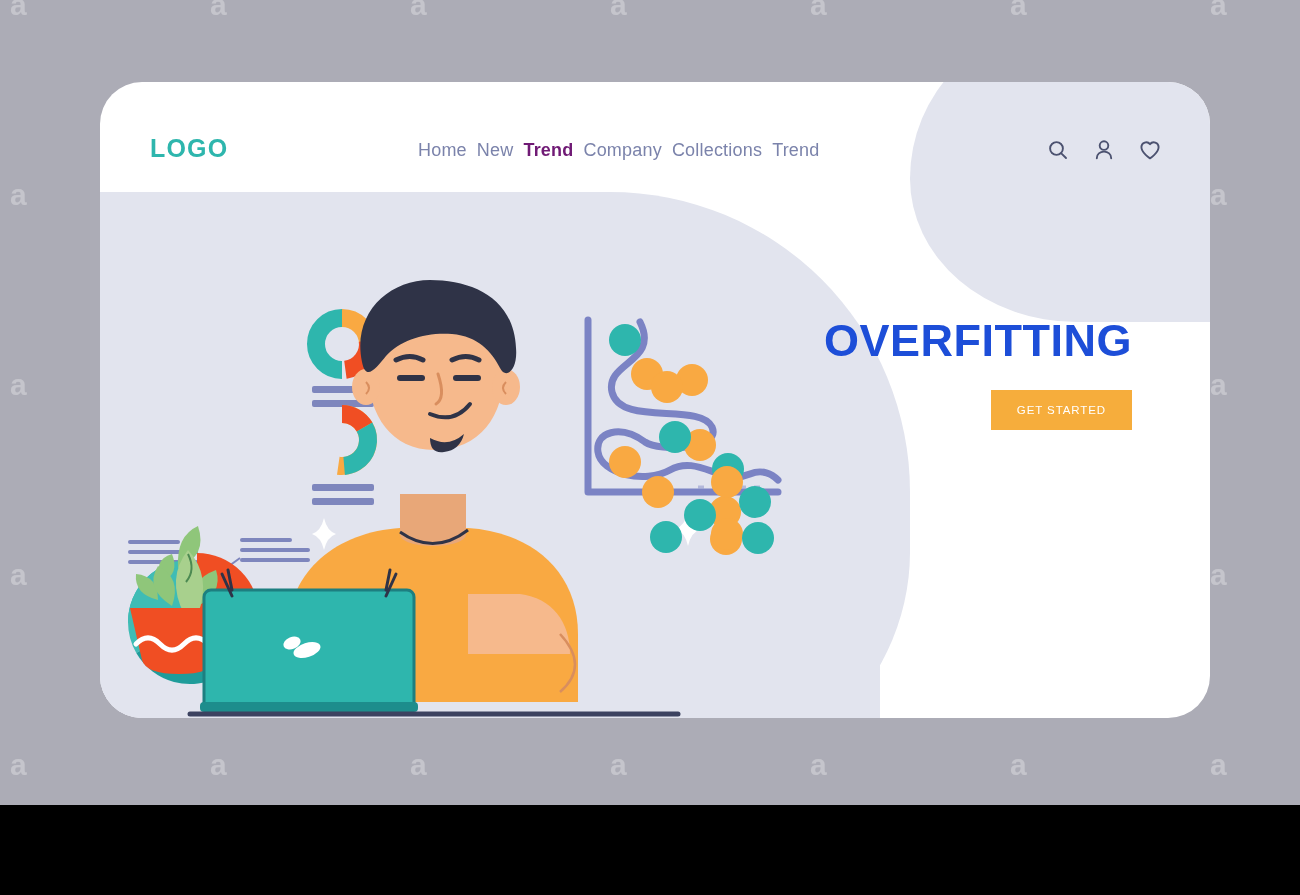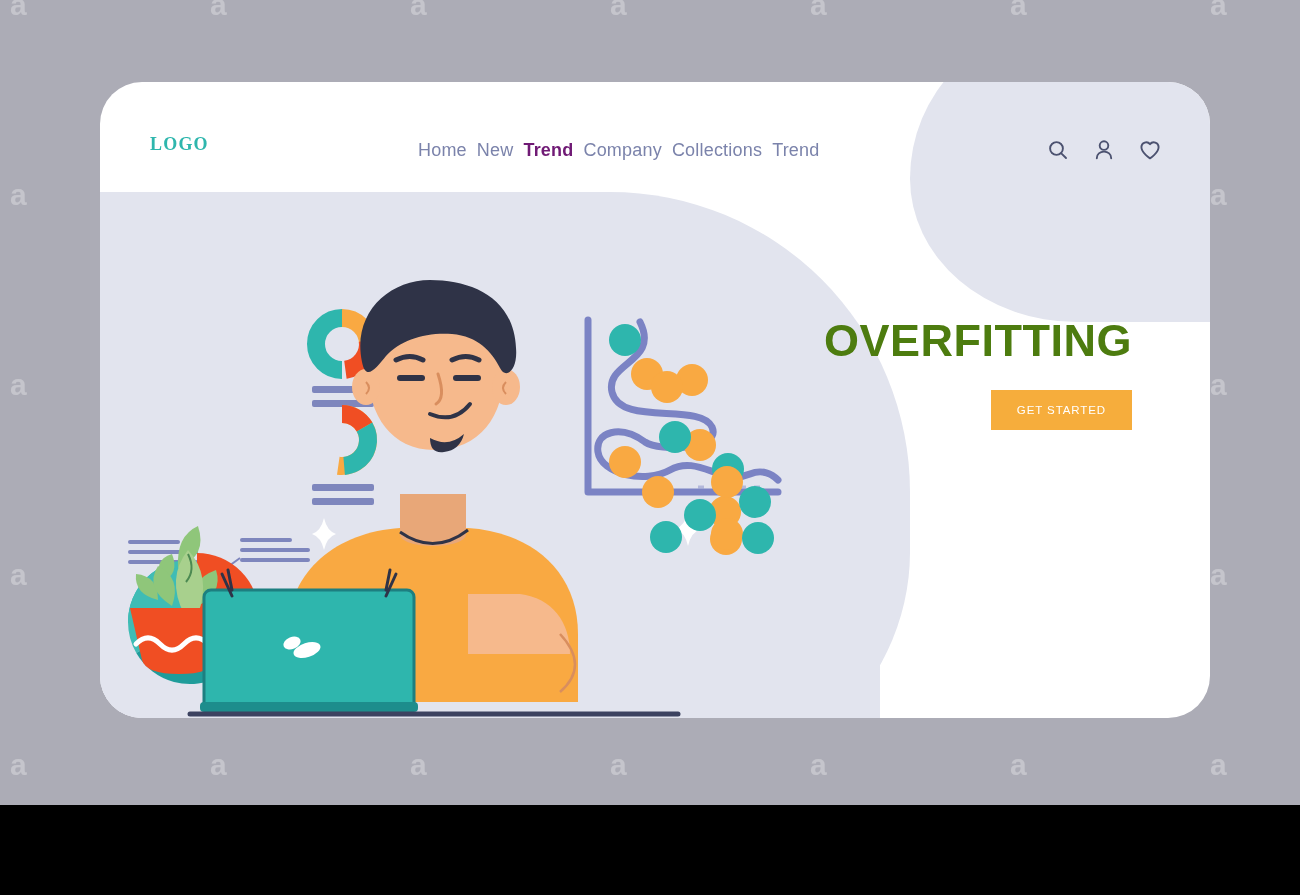--- a/index.html
+++ b/index.html
@@ -72,25 +72,24 @@
     position: absolute;
     left: 0; top: 0;
     width: 1110px; height: 128px;
     display: flex;
     align-items: center;
     z-index: 6;
   }
   #logo {
     position: absolute;
     left: 50px; top: 52px;
-    font-size: 18px;
+    font-size: 25px;
     font-weight: 700;
     letter-spacing: 1.2px;
     color: #2eb6ad;
-    font-family: Liberation Serif, serif;
   }
   #nav {
     position: absolute;
     left: 318px; top: 58px;
     display: flex;
     gap: 10px;
     align-items: baseline;
   }
   .nav-item {
     font-size: 18px;
@@ -118,21 +117,21 @@
     position: absolute;
     right: 78px; top: 236px;
     width: 330px;
     text-align: right;
     z-index: 5;
   }
   #headline {
     font-size: 45px;
     font-weight: 700;
     letter-spacing: .5px;
-    color: #4d7c0f;
+    color: #1d4ed8;
     line-height: 1;
     white-space: nowrap;
   }
   #subtext {
     margin-top: 22px;
     font-size: 13px;
     font-weight: 700;
     line-height: 1.55;
     color: #9aa0ab;
   }

